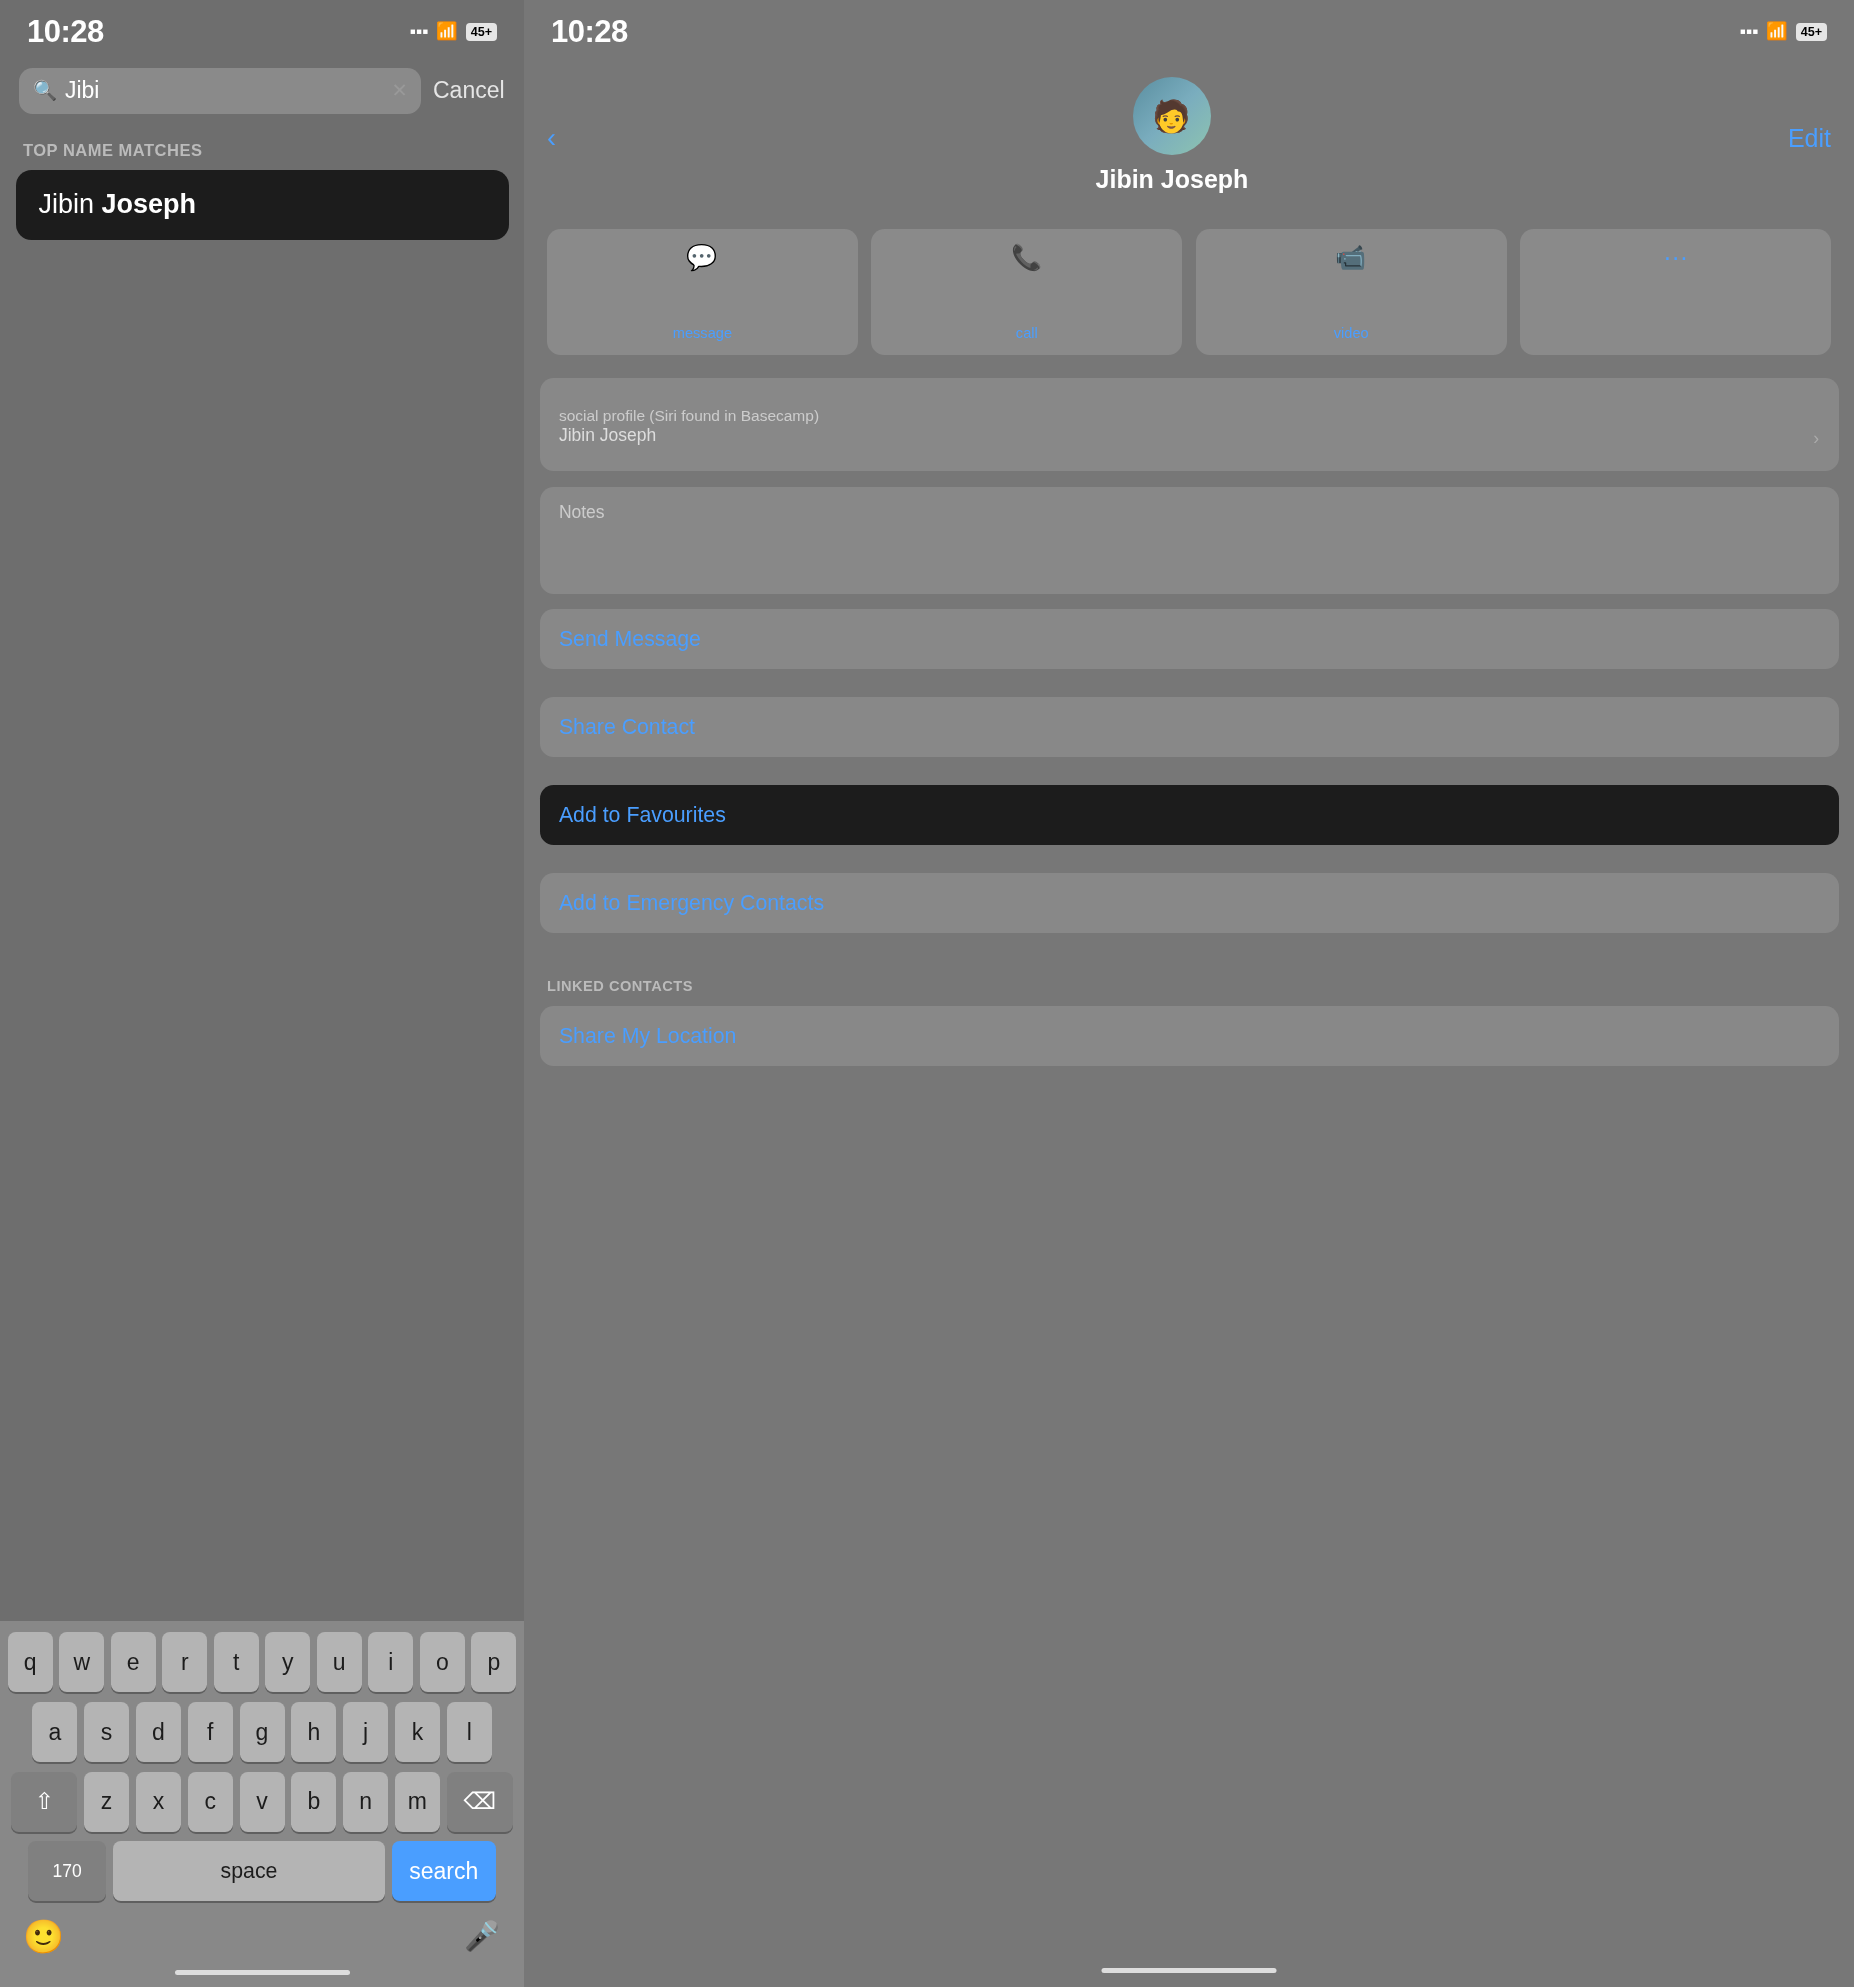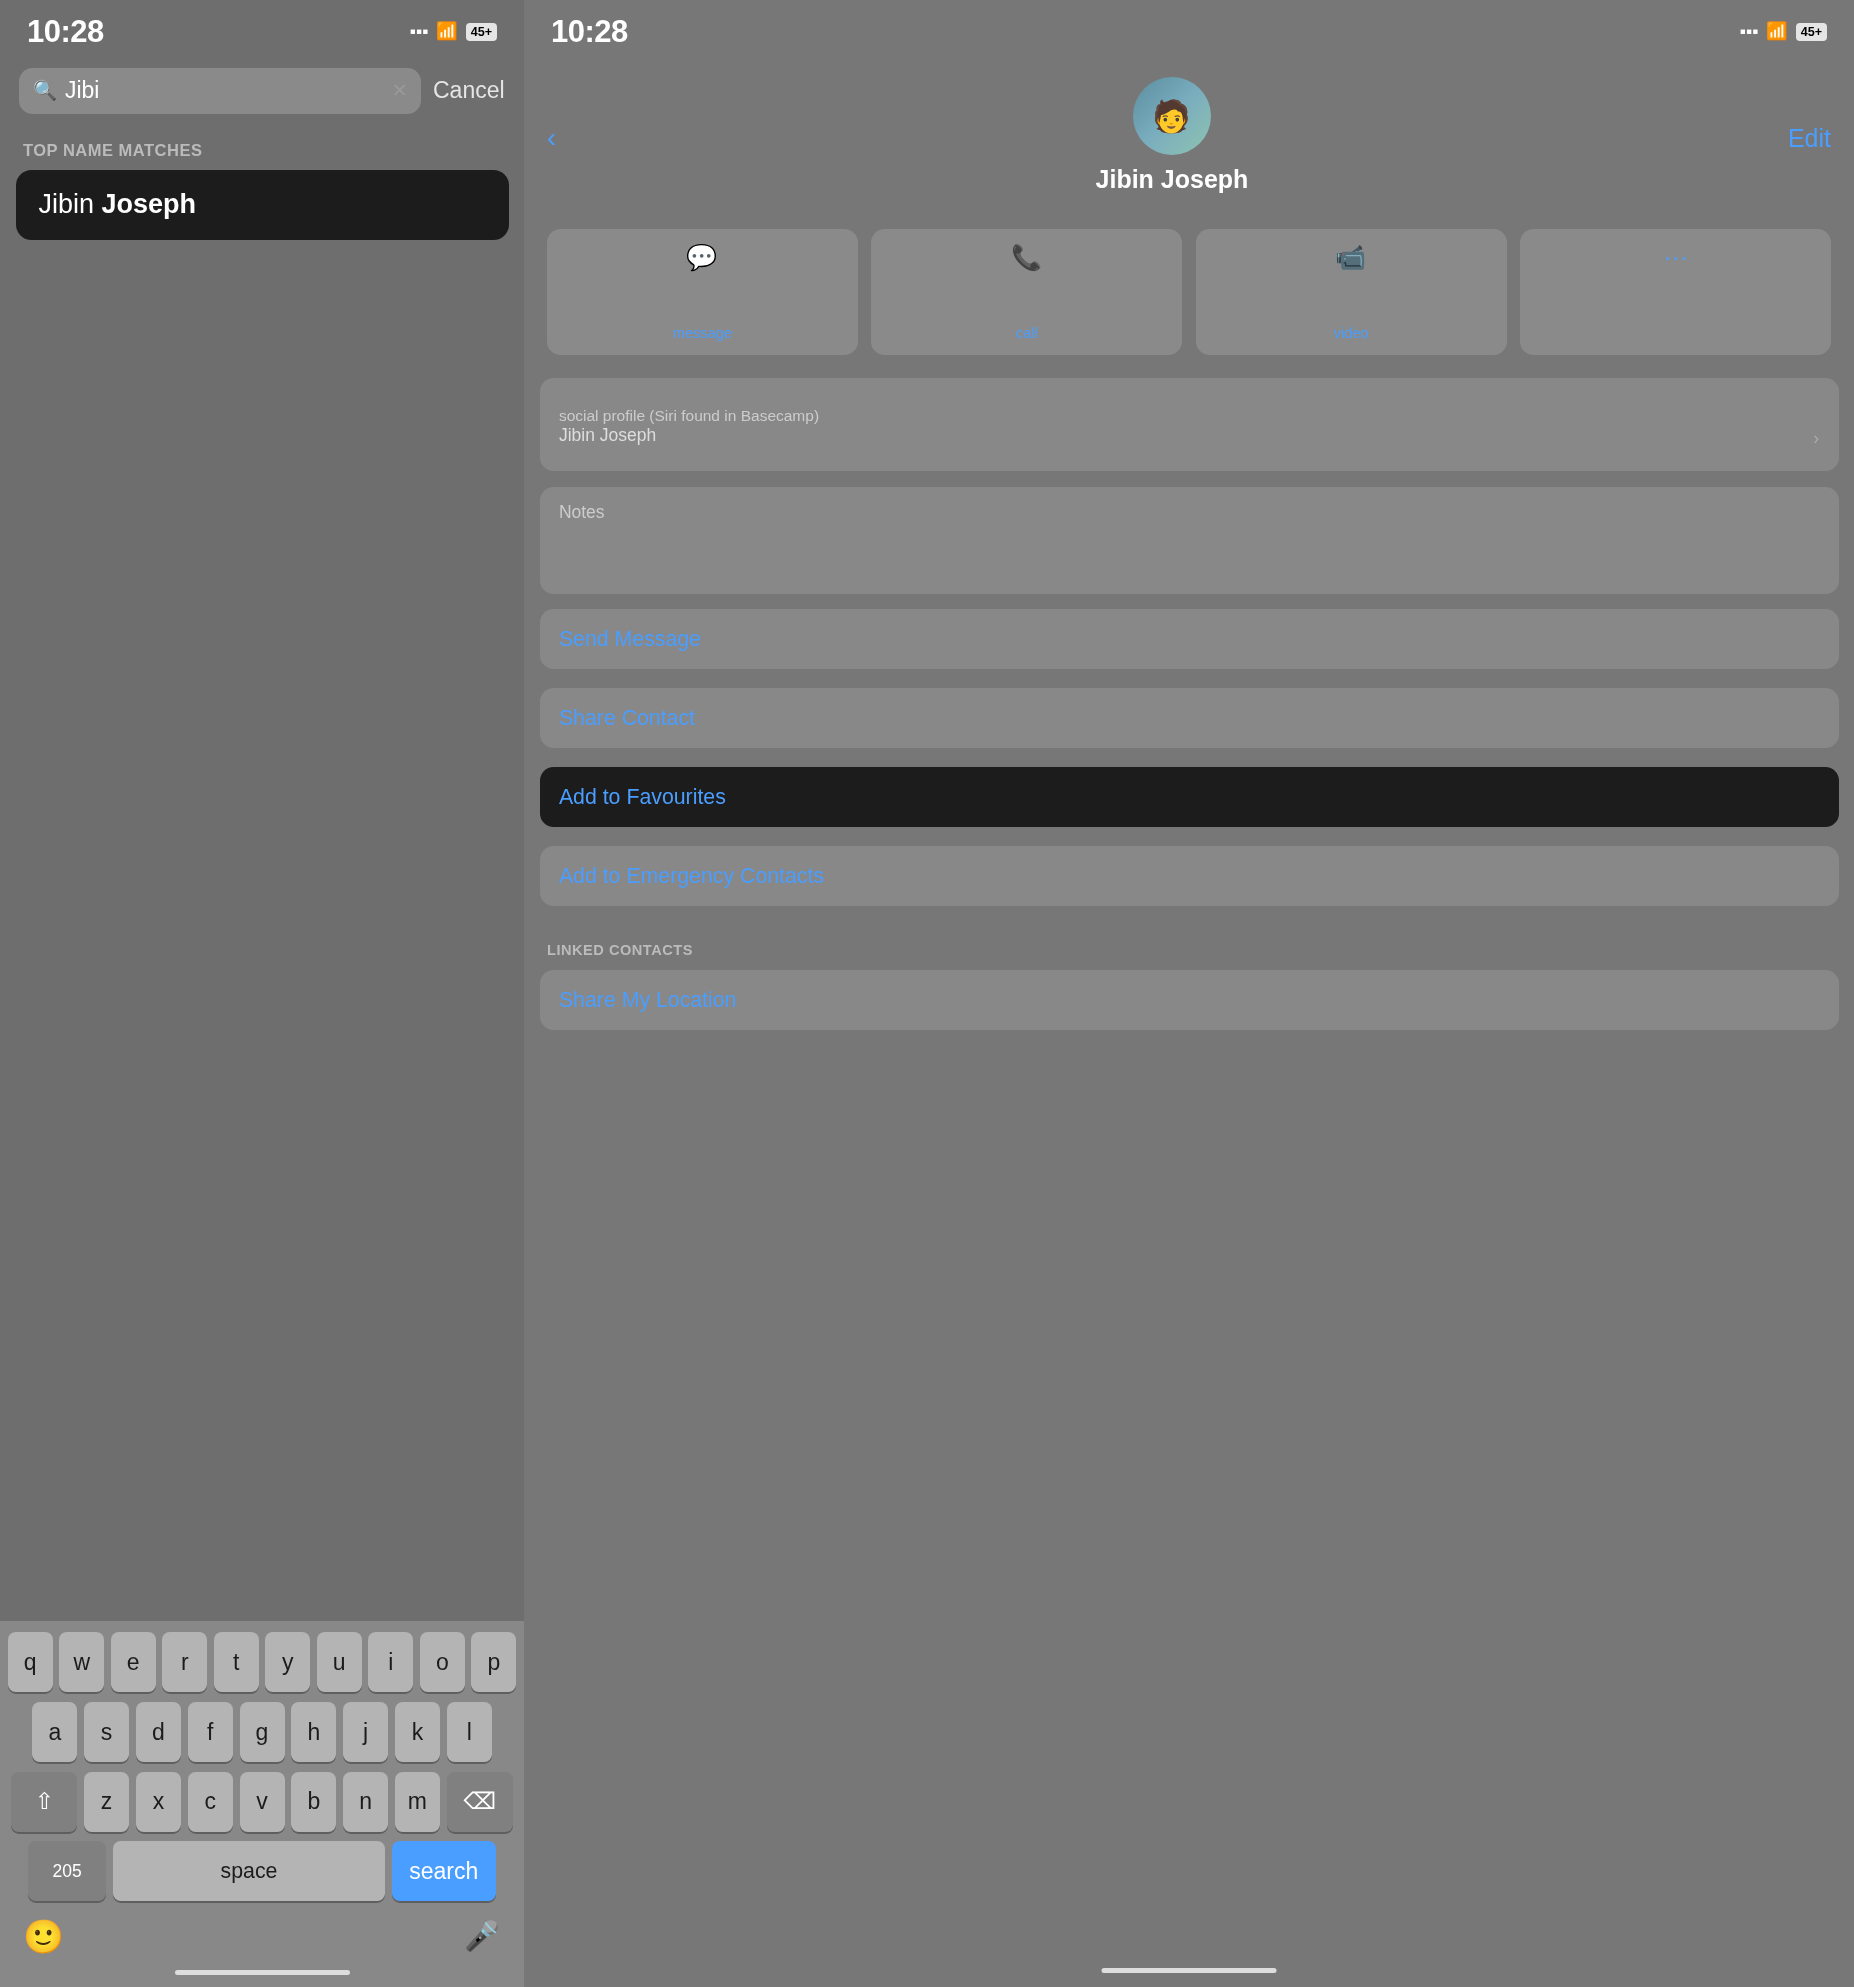--- a/index.html
+++ b/index.html
@@ -358,21 +358,21 @@
       font-size: 17.5px;
     }
 
     .action-list-section {
       margin: 7.8px 15.5px;
     }
 
     .action-list-item {
       background: #888;
       border-radius: 13.6px;
-      margin-bottom: 19px;
+      margin-bottom: 28px;
       padding: 17.5px 19.4px;
       cursor: pointer;
     }
 
     .action-list-item.highlighted {
       background: #1c1c1c;
       border-radius: 13.6px;
     }
 
     .action-list-label {
@@ -482,21 +482,21 @@
       <div class="key">x</div>
       <div class="key">c</div>
       <div class="key">v</div>
       <div class="key">b</div>
       <div class="key">n</div>
       <div class="key">m</div>
       <div class="key dark wide">⌫</div>
     </div>
 
     <div class="keyboard-row">
-      <div class="key dark wide" style="width:78px;font-size:17.5px;">205</div>
+      <div class="key dark wide" style="width:78px;font-size:17.5px;">170</div>
       <div class="key space">space</div>
       <div class="key blue">search</div>
     </div>
 
     <div class="bottom-bar-row">
       <span class="emoji-icon">🙂</span>
       <span class="mic-icon">🎤</span>
     </div>
     <div class="home-indicator-left"></div>
   </div>

